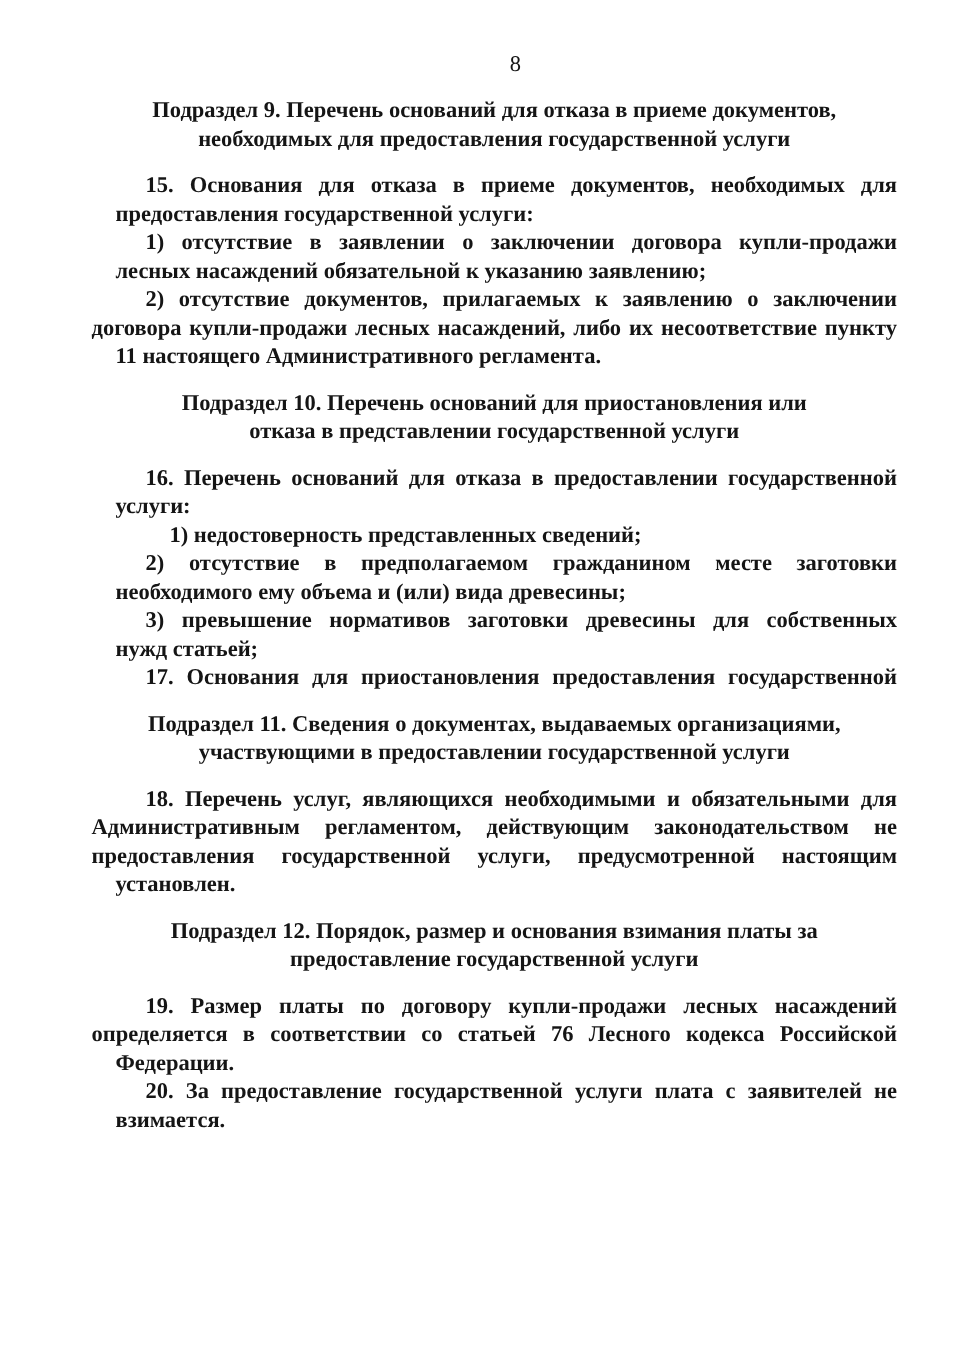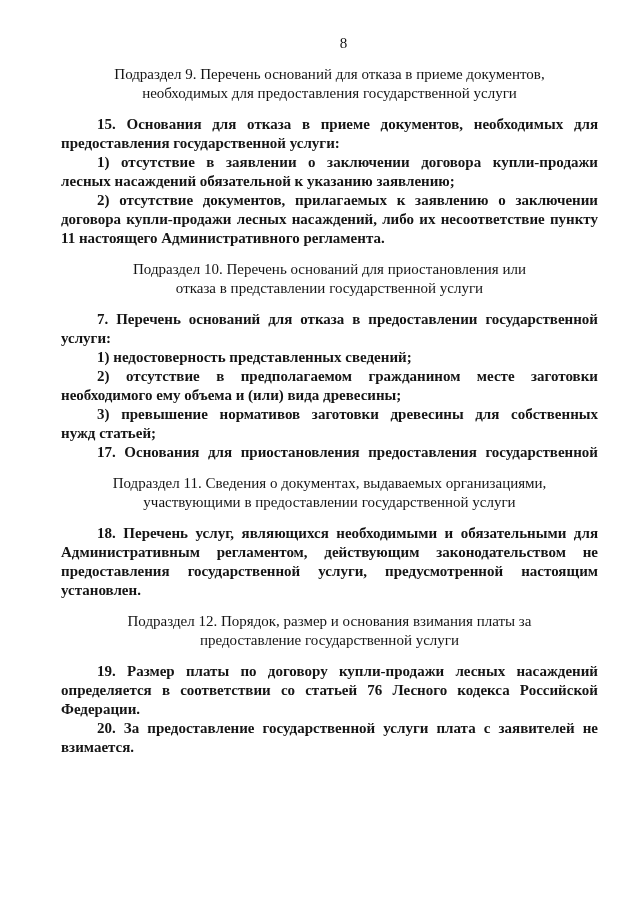--- a/index.html
+++ b/index.html
@@ -23,36 +23,37 @@
   .pagenum {
     text-align: center;
     padding-left: 28px;
     margin: 0 0 0 0;
   }
   .block {
     margin: 0;
     font-weight: bold;
   }
   .heading {
-    font-weight: normal;
+    font-weight: bold;
     margin: 12px 0 12px 0;
   }
   .heading .ln {
     display: block;
     text-align: center;
     text-align-last: center;
   }
   .para .ln {
     display: block;
     text-align: justify;
     text-align-last: justify;
     text-justify: inter-word;
   }
   .para .ln.last {
     text-align-last: left;
+    margin-left: 16px;
   }
   .para .ln:first-child {
     text-indent: 36px;
   }
 </style>
 </head>
 <body>
 
 <main class="page">
   <div class="pagenum">8</div>
@@ -72,21 +73,21 @@
       <p class="block para">
         <span class="ln">2) отсутствие документов, прилагаемых к заявлению о заключении</span>
         <span class="ln">договора купли-продажи лесных насаждений, либо их несоответствие пункту</span>
         <span class="ln last">11 настоящего Административного регламента.</span>
       </p>
       <p class="block heading">
         <span class="ln">Подраздел 10. Перечень оснований для приостановления или</span>
         <span class="ln last">отказа в представлении государственной услуги</span>
       </p>
       <p class="block para">
-        <span class="ln">7. Перечень оснований для отказа в предоставлении государственной</span>
+        <span class="ln">16. Перечень оснований для отказа в предоставлении государственной</span>
         <span class="ln last">услуги:</span>
       </p>
       <p class="block para">
         <span class="ln last">1) недостоверность представленных сведений;</span>
       </p>
       <p class="block para">
         <span class="ln">2) отсутствие в предполагаемом гражданином месте заготовки</span>
         <span class="ln last">необходимого ему объема и (или) вида древесины;</span>
       </p>
       <p class="block para">

